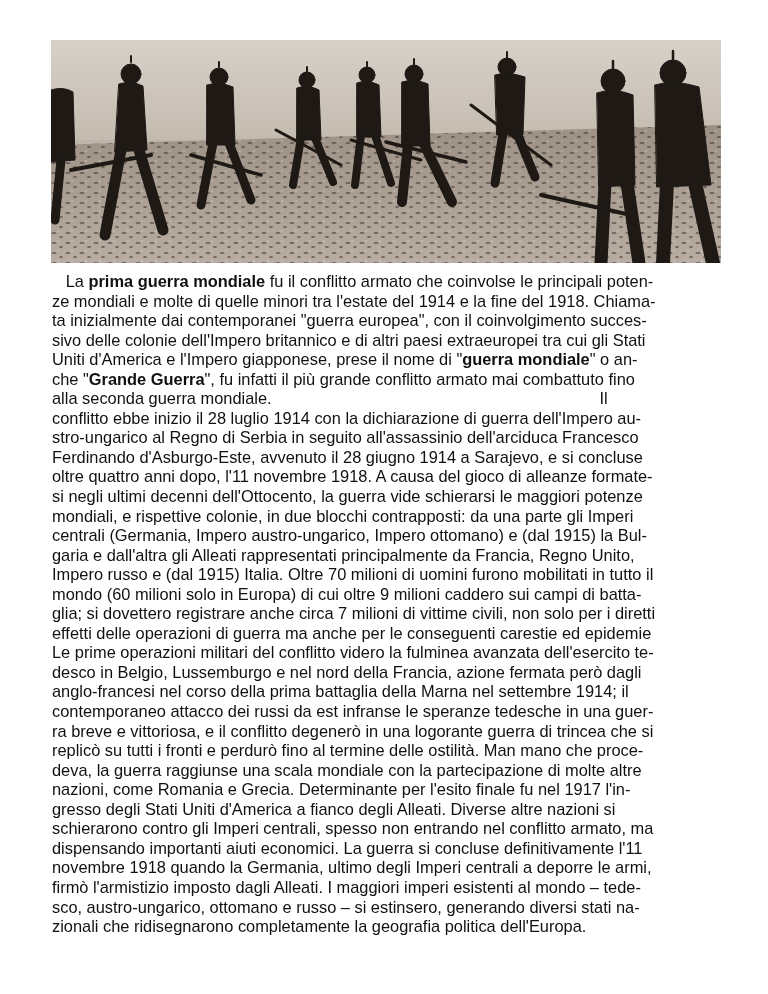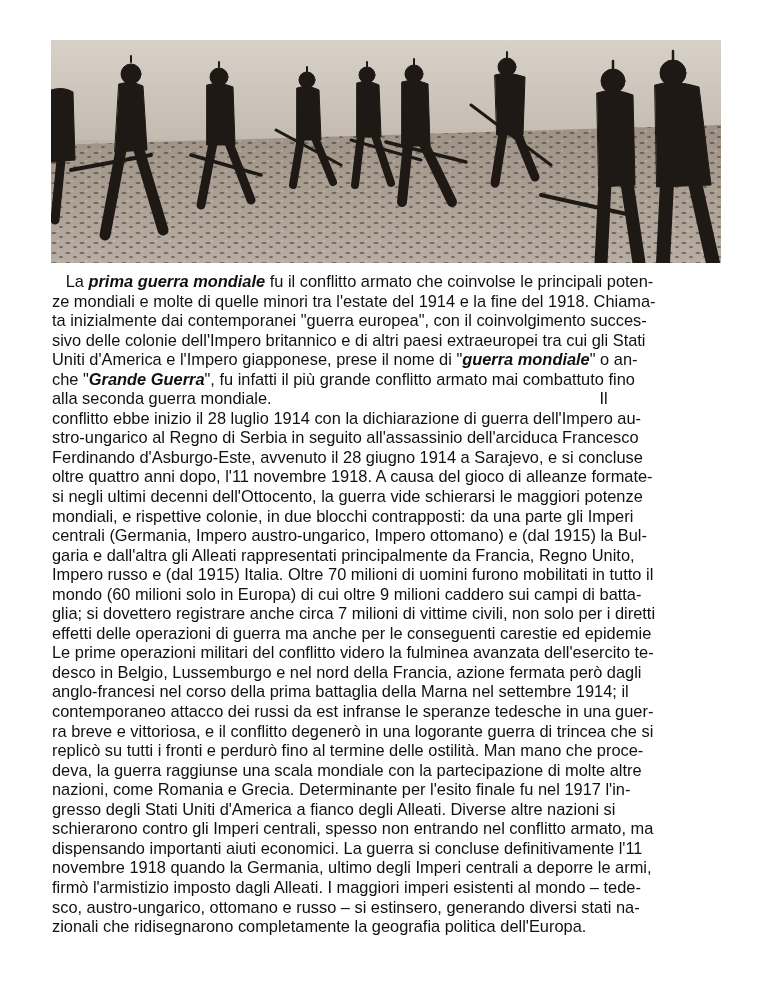--- a/index.html
+++ b/index.html
@@ -37,21 +37,20 @@
       font-size: 16.4px;
       line-height: 19.55px;
       white-space: pre;
     }
     .line {
       display: block;
       height: 19.55px;
     }
     .line b {
       font-weight: bold;
-      font-style: italic;
     }
   </style>
 </head>
 <body>
 
 <div class="photo" title="Black-and-white photograph of World War I soldiers with spiked helmets and rifles charging across a field">
   <svg viewBox="0 0 670 223" preserveAspectRatio="none">
     <defs>
       <linearGradient id="skyGrad" x1="0" y1="0" x2="0" y2="1">
         <stop offset="0" stop-color="#d8d1c8"></stop>

